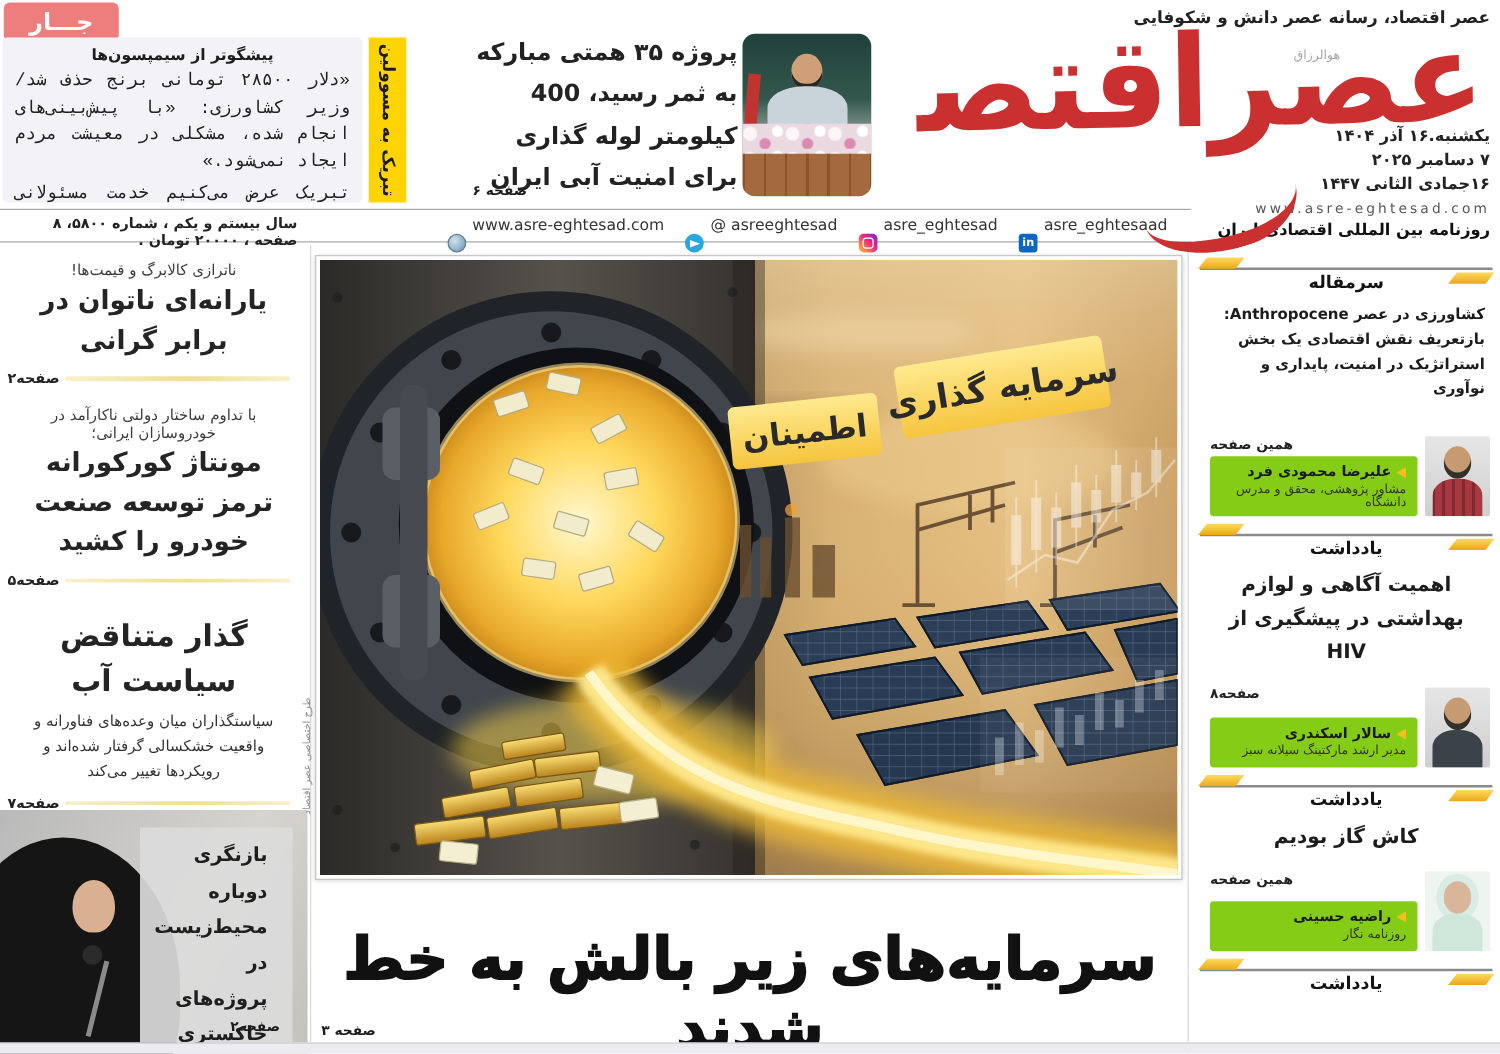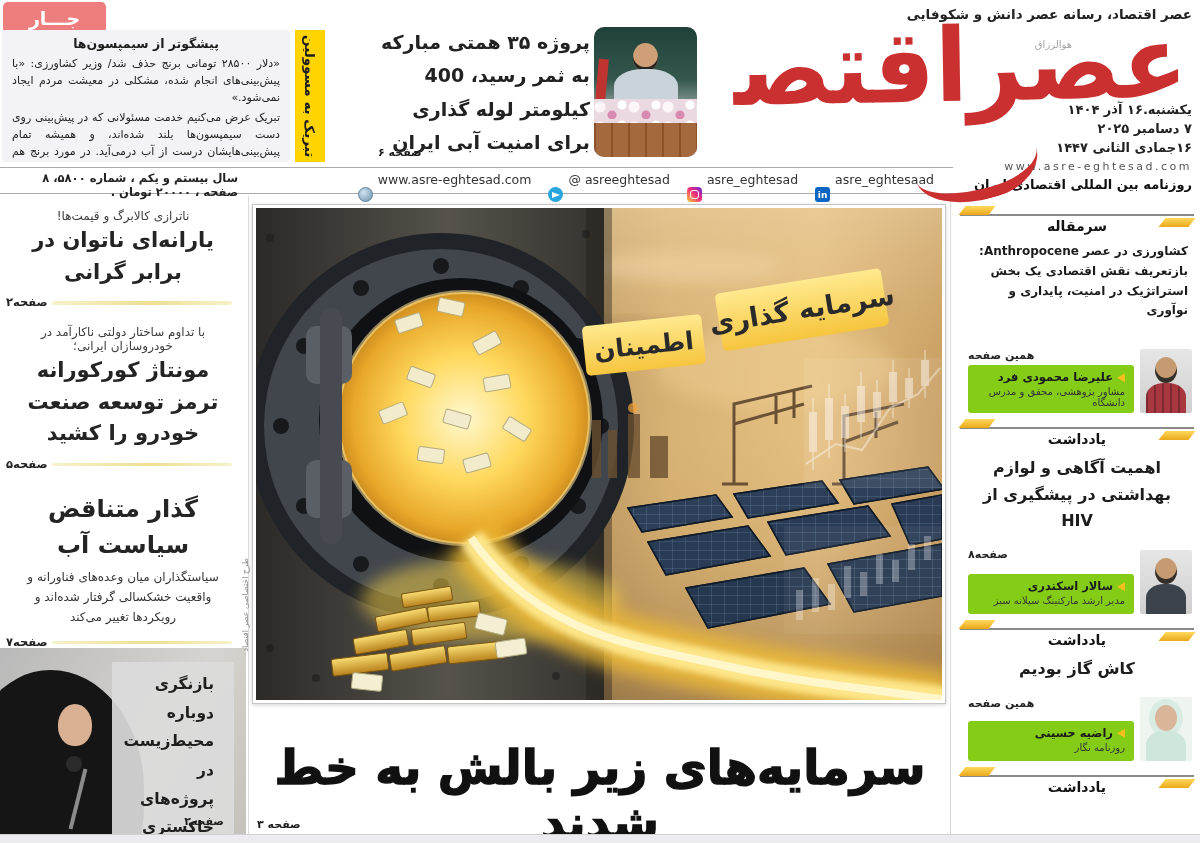--- a/index.html
+++ b/index.html
@@ -1,29 +1,29 @@
 <!DOCTYPE html>
 <html lang="fa"><head>
 <meta charset="utf-8">
 <style>
   html,body{margin:0;padding:0;background:#fff;}
   #page{position:relative;width:1200px;height:843px;background:#fff;overflow:hidden;
         font-family:"DejaVu Sans","Liberation Sans",sans-serif;color:#1c1c1c;}
   .rtl{direction:rtl;}
   
-  #corner-logo{position:absolute;left:3px;top:2px;width:103px;height:31px;background:#ee7e7e;
+  #corner-logo{position:absolute;left:3px;top:2px;width:92px;height:31px;background:#ee7e7e;
     border-radius:5px;color:#fff;font-weight:bold;font-size:19px;display:flex;align-items:center;
     justify-content:center;letter-spacing:2px;}
   #corner-logo::after{content:"";position:absolute;right:12px;bottom:-9px;border-left:16px solid transparent;
     border-top:10px solid #ee7e7e;}
   
   #satire-box{position:absolute;left:2px;top:30px;width:288px;height:132px;background:#f2f2f7;
     border-radius:4px;padding:5px 10px;box-sizing:border-box;overflow:hidden;}
   #satire-box .s-title{text-align:center;font-weight:bold;font-size:12.5px;margin:1px 0 4px;}
-  #satire-box .s-lead,#satire-box .s-body{font-size:11px;line-height:1.55;text-align:justify;color:#222;margin:0 0 3px;}
+  #satire-box .s-lead,#satire-box .s-body{font-size:14px;line-height:1.55;text-align:justify;color:#222;margin:0 0 3px;font-family:Liberation Mono, monospace;}
   #satire-flag{position:absolute;left:295px;top:30px;width:30px;height:132px;background:#ffd401;
     writing-mode:vertical-rl;display:flex;align-items:center;justify-content:center;
     font-weight:bold;font-size:13.5px;color:#1c1c1c;}
   
   #top-story-headline{position:absolute;left:366px;top:26px;width:224px;font-weight:bold;font-size:19px;
     line-height:1.75;text-align:right;color:#222;}
   #top-story-page{position:absolute;left:378px;top:146px;font-weight:bold;font-size:11px;}
   #top-photo{position:absolute;left:594px;top:27px;width:103px;height:130px;border-radius:10px;overflow:hidden;
     background:linear-gradient(180deg,#20413a 0%,#33574d 40%,#6f8781 55%,#8a9a95 60%);}
   #top-photo .flag{position:absolute;left:3px;top:32px;width:10px;height:42px;background:#bf3430;transform:rotate(5deg);}

